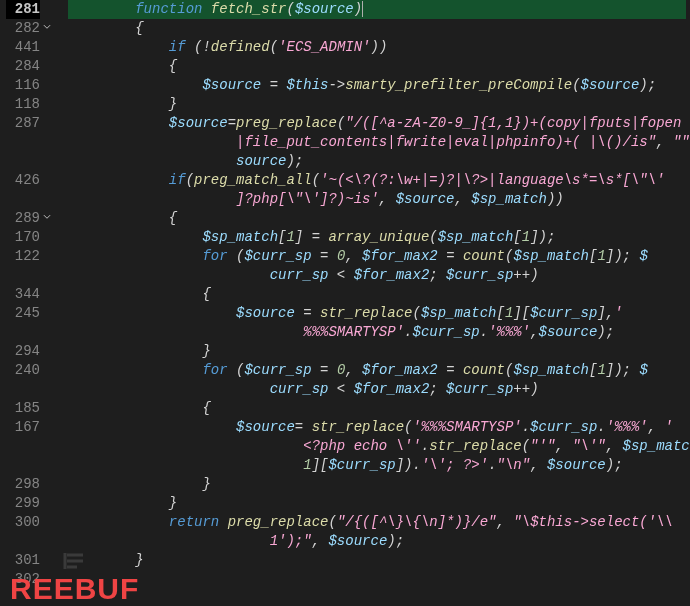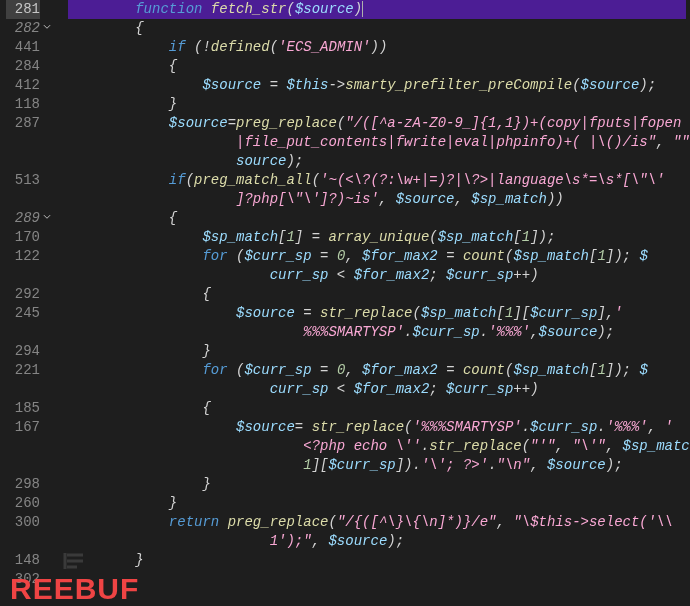--- a/index.html
+++ b/index.html
@@ -1,24 +1,24 @@
 <!DOCTYPE html>
 <html><head>
 <meta charset="utf-8">
 <style>
   html,body{margin:0;padding:0;background:#1e1e1e;color:#d4d4d4;font-family:Consolas,"Courier New",monospace;font-size:14px;line-height:19px;font-style:italic;}
   .editor{display:flex;width:690px;height:606px;overflow:hidden;position:relative;}
   .gutter{background:#1e1e1e;color:#858585;text-align:right;padding:0 14px 0 6px;user-select:none;font-style:normal;flex-shrink:0;width:34px;}
   .gutter .ln{height:19px;}
-  .gutter .cur{color:#c6c6c6;background:#404040;}
-  .gutter .fold{position:relative;font-style:italic;}
+  .gutter .cur{color:#c6c6c6;background:#000000;font-weight:bold;}
+  .gutter .fold{position:relative;}
   .gutter .chev{position:absolute;right:-12px;top:3px;width:10px;height:10px;}
   .code{flex:1;padding:0 4px 0 14px;white-space:pre;overflow:hidden;}
   .code .row{height:19px;}
-  .hl-line{background:#4c1d95;}
+  .hl-line{background:#14532d;}
   
   .kw{color:#569cd6;}      
   .fn{color:#dcdcaa;}      
   .var{color:#9cdcfe;}     
   .str{color:#f9a8d4;}     
   .num{color:#b5cea8;}     
   .pun{color:#d4d4d4;}
   .cursor{border-right:1px solid #aeafad;}
   .watermark{position:absolute;left:10px;bottom:8px;color:#ef4444;font-family:Arial,Helvetica,sans-serif;font-size:30px;font-weight:700;letter-spacing:1px;font-style:normal;pointer-events:none;display:flex;align-items:center;gap:6px;flex-direction:column;}
   .wm-icon{width:24px;height:24px;}
@@ -30,50 +30,50 @@
 <div class="editor">
   <div class="gutter" id="gutter">
       <div class="ln cur">281</div>
       <div class="ln fold">282<span class="chev">
           <svg viewBox="0 0 16 16" width="10" height="10">
             <path d="M3 5 L8 10 L13 5" fill="none" stroke="#c5c5c5" stroke-width="1.5"></path>
           </svg>
         </span></div>
       <div class="ln">441</div>
       <div class="ln">284</div>
-      <div class="ln">412</div>
+      <div class="ln">116</div>
       <div class="ln">118</div>
       <div class="ln">287</div>
       <div class="ln">&nbsp;</div>
       <div class="ln">&nbsp;</div>
-      <div class="ln">513</div>
+      <div class="ln">426</div>
       <div class="ln">&nbsp;</div>
       <div class="ln fold">289<span class="chev">
           <svg viewBox="0 0 16 16" width="10" height="10">
             <path d="M3 5 L8 10 L13 5" fill="none" stroke="#c5c5c5" stroke-width="1.5"></path>
           </svg>
         </span></div>
       <div class="ln">170</div>
       <div class="ln">122</div>
       <div class="ln">&nbsp;</div>
-      <div class="ln">292</div>
+      <div class="ln">344</div>
       <div class="ln">245</div>
       <div class="ln">&nbsp;</div>
       <div class="ln">294</div>
-      <div class="ln">221</div>
+      <div class="ln">240</div>
       <div class="ln">&nbsp;</div>
       <div class="ln">185</div>
       <div class="ln">167</div>
       <div class="ln">&nbsp;</div>
       <div class="ln">&nbsp;</div>
       <div class="ln">298</div>
-      <div class="ln">260</div>
+      <div class="ln">299</div>
       <div class="ln">300</div>
       <div class="ln">&nbsp;</div>
-      <div class="ln">148</div>
+      <div class="ln">301</div>
       <div class="ln">302</div>
     </div>
   <div class="code" id="code"><div class="row hl-line"><span class="pun">        </span><span class="kw">function</span><span class="pun"> </span><span class="fn">fetch_str</span><span class="pun">(</span><span class="var">$source</span><span class="pun">)</span><span class="cursor"></span></div><div class="row"><span class="pun">        </span><span class="pun">{</span></div><div class="row"><span class="pun">            </span><span class="kw">if</span><span class="pun"> (!</span><span class="fn">defined</span><span class="pun">(</span><span class="str">'ECS_ADMIN'</span><span class="pun">))</span></div><div class="row"><span class="pun">            </span><span class="pun">{</span></div><div class="row"><span class="pun">                </span><span class="var">$source</span><span class="pun"> = </span><span class="var">$this</span><span class="pun">-&gt;</span><span class="fn">smarty_prefilter_preCompile</span><span class="pun">(</span><span class="var">$source</span><span class="pun">);</span></div><div class="row"><span class="pun">            </span><span class="pun">}</span></div><div class="row"><span class="pun">            </span><span class="var">$source</span><span class="pun">=</span><span class="fn">preg_replace</span><span class="pun">(</span><span class="str">"/([^a-zA-Z0-9_]{1,1})+(copy|fputs|fopen</span></div><div class="row"><span class="pun">                    </span><span class="str">|file_put_contents|fwrite|eval|phpinfo)+( |\()/is"</span><span class="pun">, </span><span class="str">""</span><span class="pun">, </span></div><div class="row"><span class="pun">                    </span><span class="var">source</span><span class="pun">);</span></div><div class="row"><span class="pun">            </span><span class="kw">if</span><span class="pun">(</span><span class="fn">preg_match_all</span><span class="pun">(</span><span class="str">'~(&lt;\?(?:\w+|=)?|\?&gt;|language\s*=\s*[\"\'</span></div><div class="row"><span class="pun">                    </span><span class="str">]?php[\"\']?)~is'</span><span class="pun">, </span><span class="var">$source</span><span class="pun">, </span><span class="var">$sp_match</span><span class="pun">))</span></div><div class="row"><span class="pun">            </span><span class="pun">{</span></div><div class="row"><span class="pun">                </span><span class="var">$sp_match</span><span class="pun">[</span><span class="num">1</span><span class="pun">] = </span><span class="fn">array_unique</span><span class="pun">(</span><span class="var">$sp_match</span><span class="pun">[</span><span class="num">1</span><span class="pun">]);</span></div><div class="row"><span class="pun">                </span><span class="kw">for</span><span class="pun"> (</span><span class="var">$curr_sp</span><span class="pun"> = </span><span class="num">0</span><span class="pun">, </span><span class="var">$for_max2</span><span class="pun"> = </span><span class="fn">count</span><span class="pun">(</span><span class="var">$sp_match</span><span class="pun">[</span><span class="num">1</span><span class="pun">]); </span><span class="var">$</span></div><div class="row"><span class="pun">                        </span><span class="var">curr_sp</span><span class="pun"> &lt; </span><span class="var">$for_max2</span><span class="pun">; </span><span class="var">$curr_sp</span><span class="pun">++)</span></div><div class="row"><span class="pun">                </span><span class="pun">{</span></div><div class="row"><span class="pun">                    </span><span class="var">$source</span><span class="pun"> = </span><span class="fn">str_replace</span><span class="pun">(</span><span class="var">$sp_match</span><span class="pun">[</span><span class="num">1</span><span class="pun">][</span><span class="var">$curr_sp</span><span class="pun">],</span><span class="str">'</span></div><div class="row"><span class="pun">                            </span><span class="str">%%%SMARTYSP'</span><span class="pun">.</span><span class="var">$curr_sp</span><span class="pun">.</span><span class="str">'%%%'</span><span class="pun">,</span><span class="var">$source</span><span class="pun">);</span></div><div class="row"><span class="pun">                </span><span class="pun">}</span></div><div class="row"><span class="pun">                </span><span class="kw">for</span><span class="pun"> (</span><span class="var">$curr_sp</span><span class="pun"> = </span><span class="num">0</span><span class="pun">, </span><span class="var">$for_max2</span><span class="pun"> = </span><span class="fn">count</span><span class="pun">(</span><span class="var">$sp_match</span><span class="pun">[</span><span class="num">1</span><span class="pun">]); </span><span class="var">$</span></div><div class="row"><span class="pun">                        </span><span class="var">curr_sp</span><span class="pun"> &lt; </span><span class="var">$for_max2</span><span class="pun">; </span><span class="var">$curr_sp</span><span class="pun">++)</span></div><div class="row"><span class="pun">                </span><span class="pun">{</span></div><div class="row"><span class="pun">                    </span><span class="var">$source</span><span class="pun">= </span><span class="fn">str_replace</span><span class="pun">(</span><span class="str">'%%%SMARTYSP'</span><span class="pun">.</span><span class="var">$curr_sp</span><span class="pun">.</span><span class="str">'%%%'</span><span class="pun">, </span><span class="str">'</span></div><div class="row"><span class="pun">                            </span><span class="str">&lt;?php echo \''</span><span class="pun">.</span><span class="fn">str_replace</span><span class="pun">(</span><span class="str">"'"</span><span class="pun">, </span><span class="str">"\'"</span><span class="pun">, </span><span class="var">$sp_match</span></div><div class="row"><span class="pun">                            </span><span class="num">1</span><span class="pun">][</span><span class="var">$curr_sp</span><span class="pun">]).</span><span class="str">'\'; ?&gt;'</span><span class="pun">.</span><span class="str">"\n"</span><span class="pun">, </span><span class="var">$source</span><span class="pun">);</span></div><div class="row"><span class="pun">                </span><span class="pun">}</span></div><div class="row"><span class="pun">            </span><span class="pun">}</span></div><div class="row"><span class="pun">            </span><span class="kw">return</span><span class="pun"> </span><span class="fn">preg_replace</span><span class="pun">(</span><span class="str">"/{([^\}\{\n]*)}/e"</span><span class="pun">, </span><span class="str">"\$this-&gt;select('\\</span></div><div class="row"><span class="pun">                        </span><span class="str">1');"</span><span class="pun">, </span><span class="var">$source</span><span class="pun">);</span></div><div class="row"><span class="pun">        </span><span class="pun">}</span></div><div class="row"><span class="pun"></span><span class="pun"></span></div></div>
   <div class="watermark">
     <span class="wm-icon">
       <svg viewBox="0 0 24 24" fill="none" stroke="#3a3a3a" stroke-width="3">
         <path d="M4 6 H20 M4 12 H20 M4 18 H14"></path>
         <path d="M2 4 V20"></path>
       </svg>
     </span>

